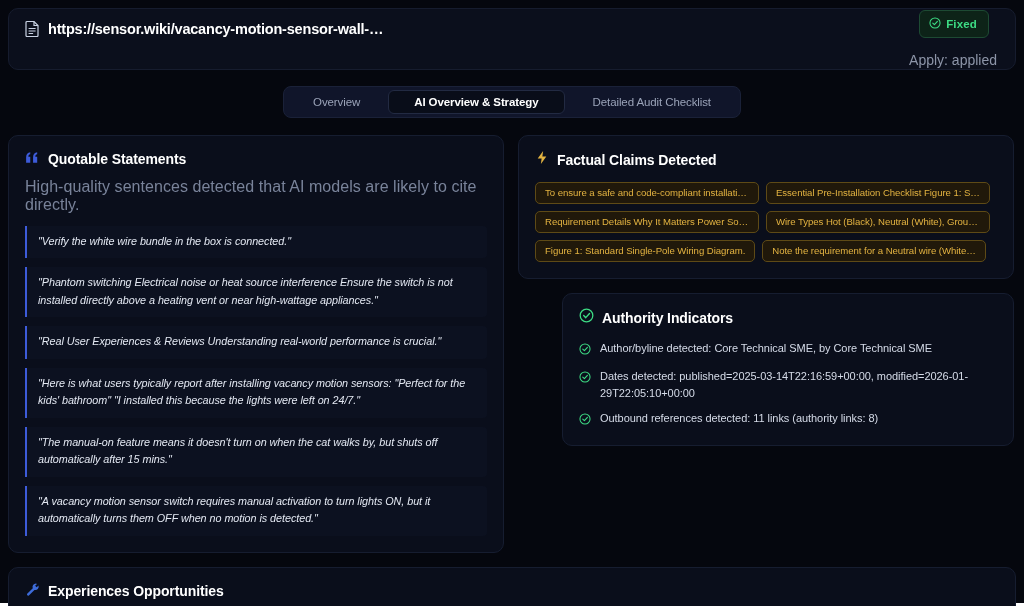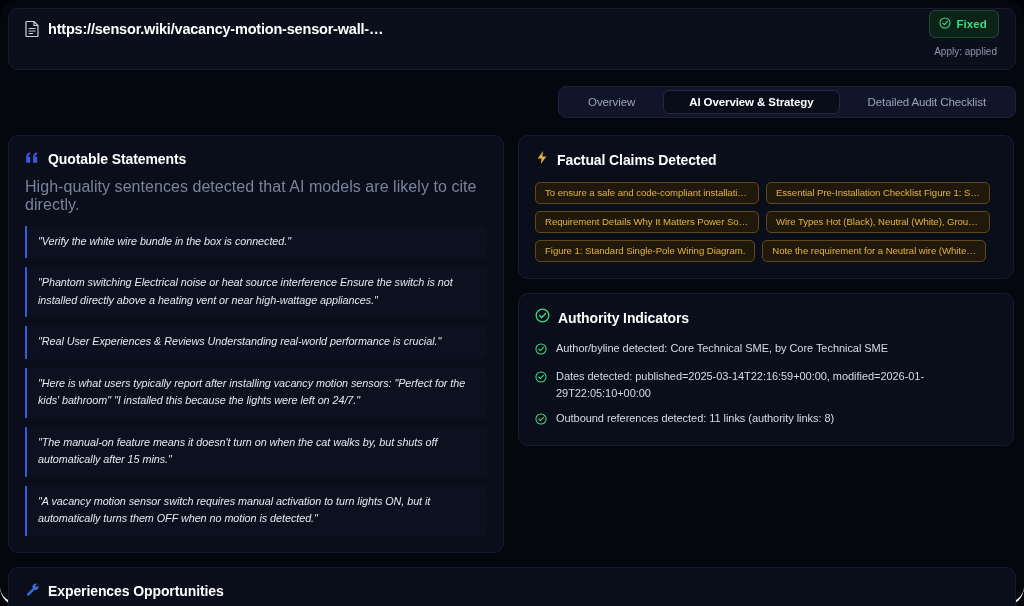--- a/index.html
+++ b/index.html
@@ -12,21 +12,20 @@
     overflow: hidden;
   }
 
   .app {
     position: relative;
     width: 1024px;
     height: 606px;
     background: #05070e;
     padding: 8px 8px 0 8px;
     border-bottom: 3px solid #ffffff;
-    border-radius: 19px;
   }
 
   
   .header {
     position: relative;
     height: 62px;
     background: #0b0f1c;
     border: 1px solid #161c2e;
     border-radius: 10px;
     padding: 11px 16px 0 16px;
@@ -65,31 +64,30 @@
     border-radius: 6px;
     padding: 4px 11px 4px 9px;
   }
   .badge-fixed .lbl {
     font-size: 11.5px;
     font-weight: bold;
     color: #3ddc84;
     letter-spacing: 0.1px;
   }
   .apply-text {
-    margin-top: 8px;
-    font-size: 10px;
+    margin-top: 14px;
+    font-size: 14px;
     color: #8d95a8;
-    text-align: right;
     padding-right: 2px;
   }
 
   
   .tabs-wrap {
     display: flex;
-    justify-content: flex-end;
+    justify-content: center;
     margin-top: 16px;
   }
   .tabs {
     display: flex;
     align-items: center;
     background: #10152a;
     border: 1px solid #1a2138;
     border-radius: 8px;
     padding: 3px;
     gap: 2px;
@@ -120,21 +118,21 @@
   }
   .col-left { width: 496px; flex: 0 0 496px; }
   .col-right { width: 496px; flex: 0 0 496px; }
 
   .panel {
     background: #0a0e1b;
     border: 1px solid #161d30;
     border-radius: 10px;
     padding: 14px 16px 16px 16px;
   }
-  .panel + .panel { margin-top: 14px; }
+  .panel + .panel { margin-top: 14px; margin-left: 44px; }
 
   .panel-head {
     display: flex;
     align-items: center;
     gap: 8px;
   }
   .panel-title {
     font-size: 14px;
     font-weight: bold;
     color: #ffffff;

